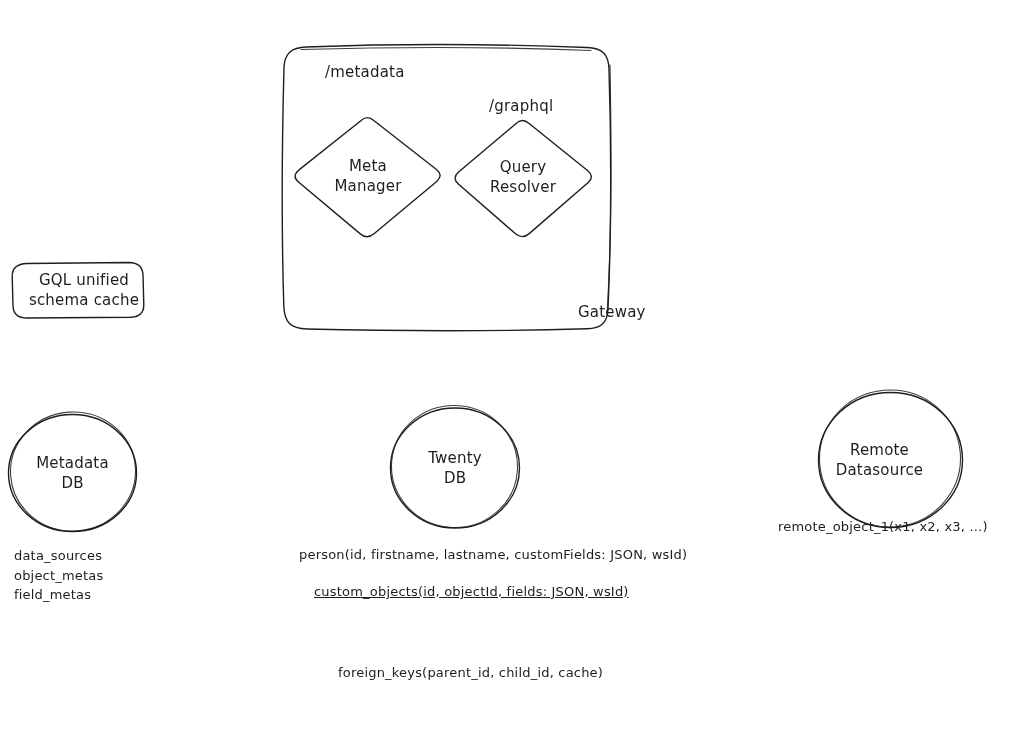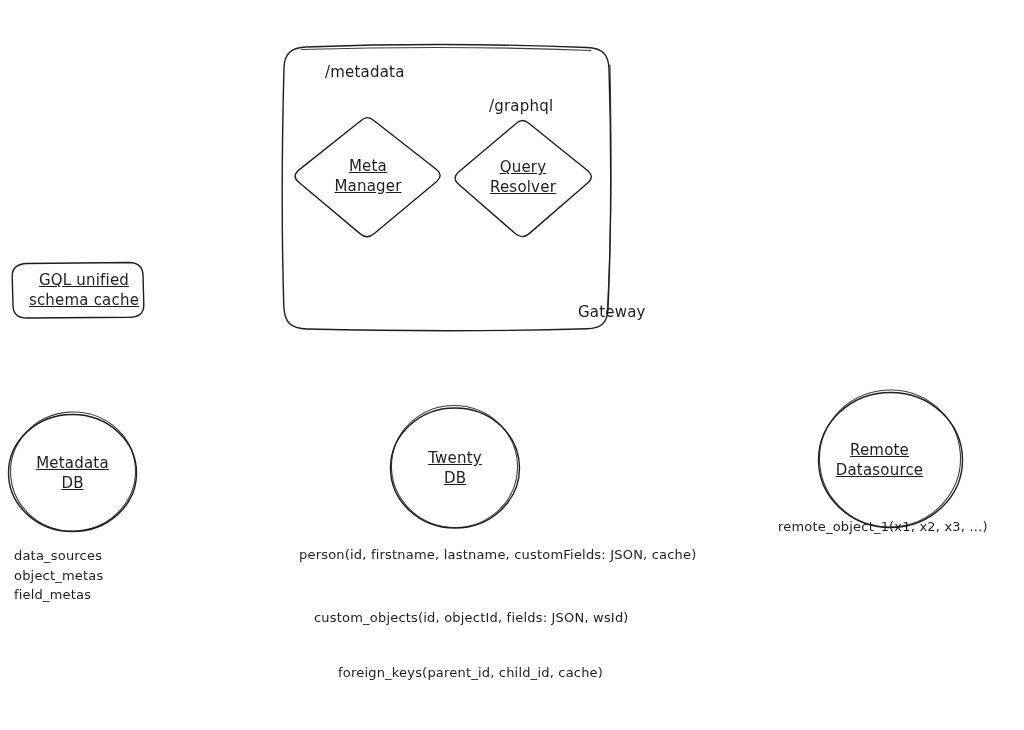--- a/index.html
+++ b/index.html
@@ -35,36 +35,36 @@
     opacity: 0.85;
   }
   .label {
     position: absolute;
     font-size: 15px;
     line-height: 1.3;
     color: #1e1e1e;
     letter-spacing: 0.2px;
   }
   .center { text-align: center; }
-  .multiline { white-space: pre-line; text-decoration: underline; }
+  .multiline { white-space: pre-line; }
   .tables { position: absolute; font-size: 13px; line-height: 19.5px; letter-spacing: 0.2px; }
 
   
   .ep-metadata   { left: 325px; top: 63px; }
   .ep-graphql    { left: 489px; top: 61px; margin-top: 36px; }
   .meta-manager  { left: 293px; top: 157px; width: 150px; }
   .query-resolver{ left: 448px; top: 158px; width: 150px; }
   .gateway-label { left: 537px; top: 303px; margin-left: 41px; }
   .cache-label   { left: 12px;  top: 271px; width: 144px; }
   .metadata-db-label { left: 7px;   top: 454px; width: 131px; }
   .twenty-db-label   { left: 390px; top: 449px; width: 130px; }
   .remote-ds-label   { left: 818px; top: 441px; width: 123px; }
   .md-tables     { left: 14px;  top: 546px; }
   .tbl-person        { left: 299px; top: 545px; }
-  .tbl-custom        { left: 314px; top: 608px; }
+  .tbl-custom        { left: 314px; top: 582px; text-decoration: underline; }
   .tbl-foreign       { left: 338px; top: 663px; }
   .tbl-remote        { left: 778px; top: 517px; }
 </style>
 </head>
 <body>
 
 <div class="canvas">
 
   <svg class="svg-layer" viewBox="0 0 1024 730" aria-hidden="true">
 
@@ -105,19 +105,19 @@
 DB</div>
   <div class="label center multiline remote-ds-label">Remote
 Datasource</div>
 
   <div class="tables md-tables">
     <div>data_sources</div>
     <div>object_metas</div>
     <div>field_metas</div>
   </div>
 
-  <div class="tables tbl-person">person(id, firstname, lastname, customFields: JSON, cache)</div>
+  <div class="tables tbl-person">person(id, firstname, lastname, customFields: JSON, wsId)</div>
   <div class="tables tbl-custom">custom_objects(id, objectId, fields: JSON, wsId)</div>
   <div class="tables tbl-foreign">foreign_keys(parent_id, child_id, cache)</div>
 
   <div class="tables tbl-remote">remote_object_1(x1, x2, x3, ...)</div>
 
 </div>
 
 </body></html>

